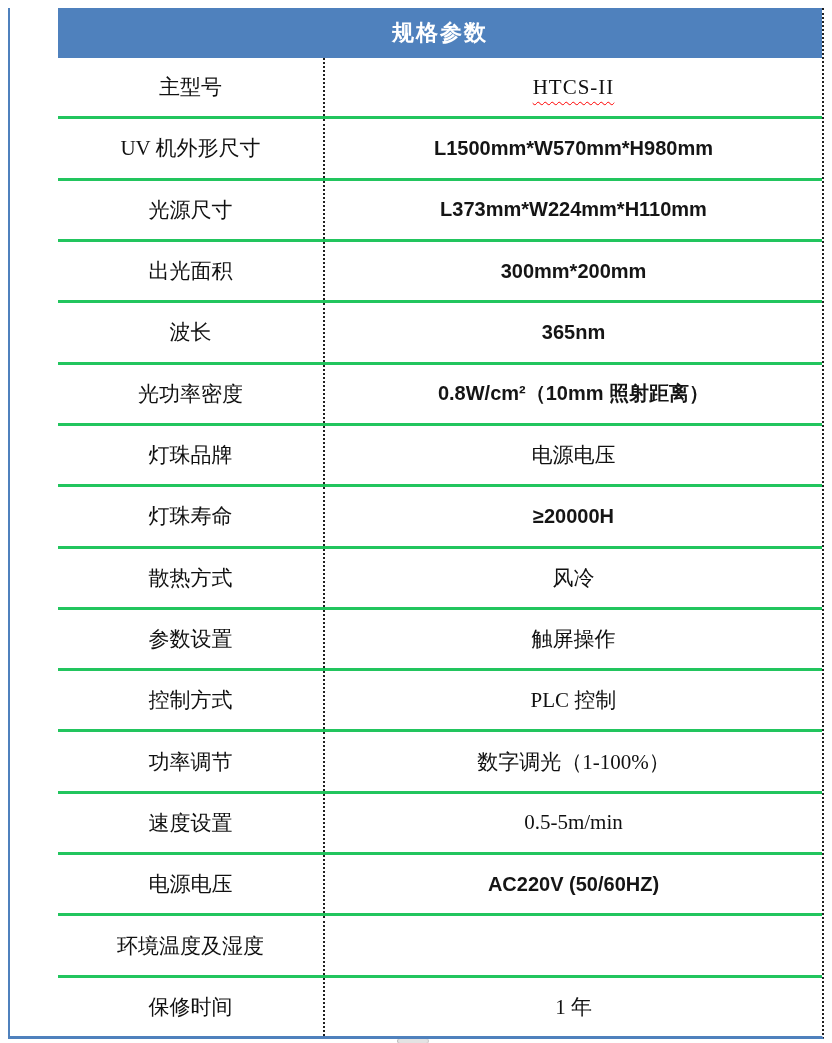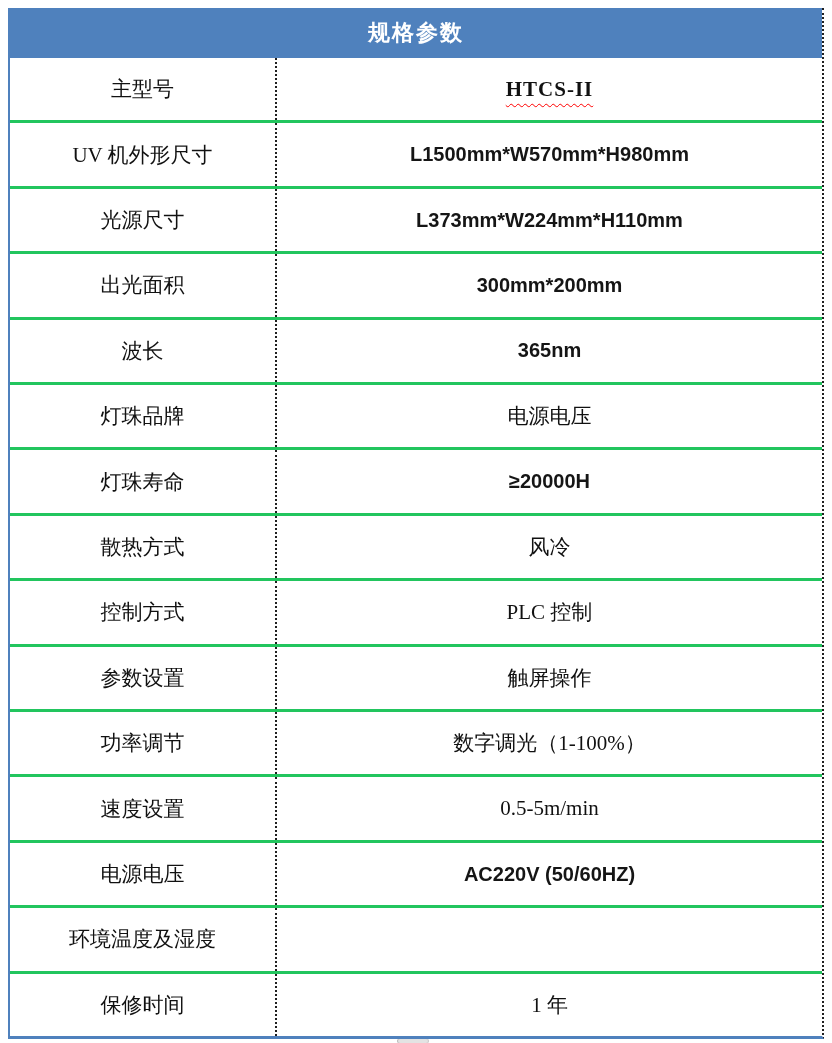--- a/index.html
+++ b/index.html
@@ -6,20 +6,21 @@
   html,body { width:832px; height:1043px; background:#ffffff;
               font-family:"Liberation Serif","DejaVu Serif",serif; }
   .page { position:relative; width:832px; height:1043px; background:#ffffff; overflow:hidden; }
 
   .spec-table {
     position:absolute; left:8px; top:8px; width:816px;
     border-left:2px solid #4f81bd;
     border-right:2px dotted #1f1f1f;
     border-bottom:3px solid #4f81bd;
     background:#ffffff;
+    padding-left:48px;
   }
   .table-header {
     height:50px; background:#4f81bd;
     display:flex; align-items:center; justify-content:center;
     color:#ffffff; font-weight:bold; font-size:22px;
     letter-spacing:2px;
     font-family:"Liberation Serif","DejaVu Serif",serif;
   }
   .rows { display:flex; flex-direction:column; height:978px; }
   .row { flex:1; display:flex; align-items:stretch; }
@@ -48,21 +49,20 @@
   .seg.sans  { font-family:"Liberation Sans","DejaVu Sans",sans-serif; font-weight:600; font-size:20px; }
   .gap { display:inline-block; width:14px; }
 
   .spell {
     text-decoration:underline;
     text-decoration-style:wavy;
     text-decoration-color:#ff0000;
     text-decoration-thickness:1px;
     text-underline-offset:7px;
     letter-spacing:1px;
-    font-weight:bold;
   }
 
   .ui-fragment {
     position:absolute; left:397px; top:1039px; width:32px; height:4px;
     background:#e3e3e3; border-radius:2px;
     box-shadow:inset 1px 0 0 #b9b9b9, inset -1px 0 0 #c9c9c9;
   }
 </style>
 </head>
 <body>
@@ -104,20 +104,26 @@
         </div>
       </div>
 
       <div class="row">
         <div class="label-cell">波长</div>
         <div class="value-cell" data-style="sans">
           <span>365nm</span>
         </div>
       </div>
 
+      <div class="row">
+        <div class="label-cell">光功率密度</div>
+        <div class="value-cell" data-style="sans">
+          <span>0.8W/cm²（10mm 照射距离）</span>
+        </div>
+      </div>
 
       <div class="row">
         <div class="label-cell">灯珠品牌</div>
         <div class="value-cell" data-style="serif">
           <span>电源电压</span>
         </div>
       </div>
 
       <div class="row">
         <div class="label-cell">灯珠寿命</div>
@@ -127,30 +133,30 @@
       </div>
 
       <div class="row">
         <div class="label-cell">散热方式</div>
         <div class="value-cell" data-style="serif">
           <span>风冷</span>
         </div>
       </div>
 
       <div class="row">
-        <div class="label-cell">控制方式</div>
+        <div class="label-cell">参数设置</div>
         <div class="value-cell" data-style="serif">
-          <span>PLC 控制</span>
+          <span>触屏操作</span>
         </div>
       </div>
 
       <div class="row">
-        <div class="label-cell">参数设置</div>
+        <div class="label-cell">控制方式</div>
         <div class="value-cell" data-style="serif">
-          <span>触屏操作</span>
+          <span>PLC 控制</span>
         </div>
       </div>
 
       <div class="row">
         <div class="label-cell">功率调节</div>
         <div class="value-cell" data-style="serif">
           <span>数字调光（1-100%）</span>
         </div>
       </div>
 

